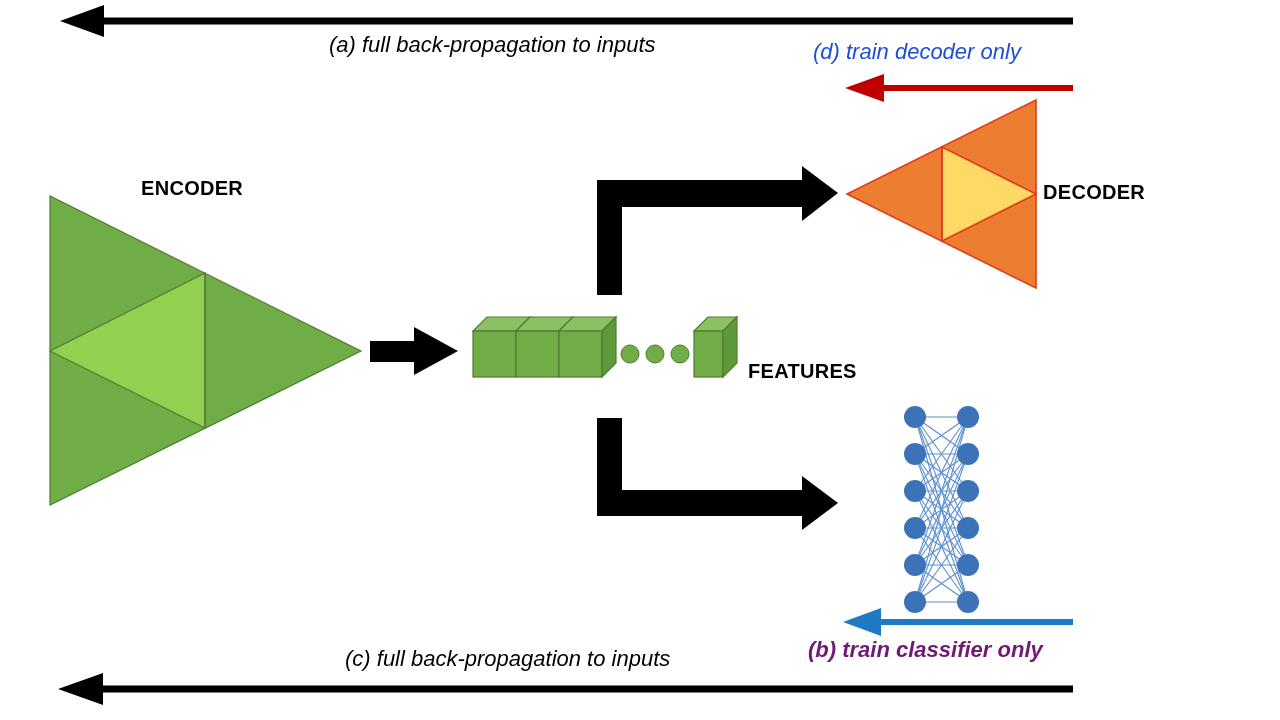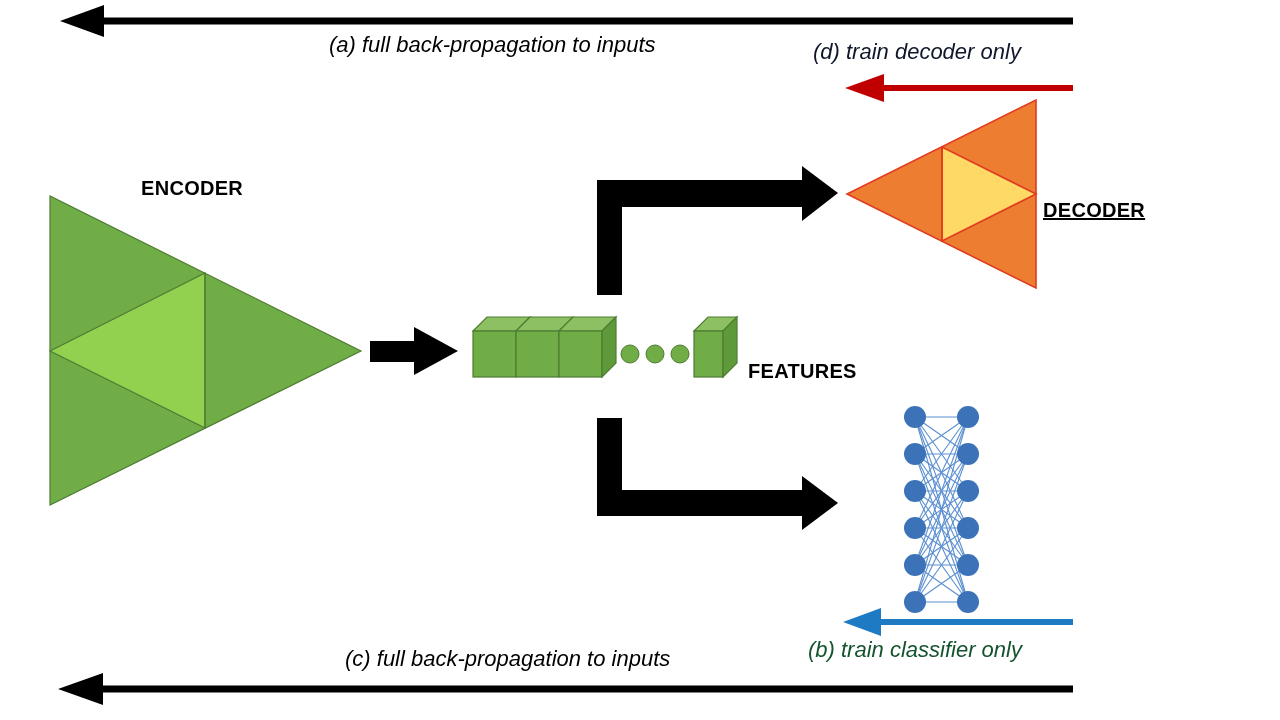--- a/index.html
+++ b/index.html
@@ -34,22 +34,22 @@
     color: #000000;
     font-size: 20px;
     letter-spacing: 0.3px;
   }
   .lbl-italic {
     font-style: italic;
     font-size: 22px;
     font-weight: 500;
   }
   .lbl-black-italic { color: #000000; }
-  .lbl-red-italic   { color: #0f172a; }
-  .lbl-blue-italic  { color: #14532d; }
+  .lbl-red-italic   { color: #1d4ed8; }
+  .lbl-blue-italic  { color: #701a75; font-weight: bold; }
 </style>
 </head>
 <body>
 
 <div id="stage">
 
   <svg id="diagram-svg" viewBox="0 0 1280 720" xmlns="http://www.w3.org/2000/svg">
 
     <g>
       <line x1="100" y1="21" x2="1073" y2="21" stroke="#000000" stroke-width="7"></line>
@@ -191,21 +191,21 @@
       <polygon points="58,689 103,673 103,705" fill="#000000"></polygon>
     </g>
   </svg>
 
   <div class="lbl lbl-italic lbl-black-italic" style="left:329px; top:34px;">(a) full back-propagation to inputs</div>
 
   <div class="lbl lbl-italic lbl-red-italic" style="left:813px; top:41px;">(d) train decoder only</div>
 
   <div class="lbl lbl-bold" style="left:141px; top:178px;">ENCODER</div>
 
-  <div class="lbl lbl-bold" style="left:1043px; top:200px;text-decoration:underline;">DECODER</div>
+  <div class="lbl lbl-bold" style="left:1043px; top:182px;">DECODER</div>
 
   <div class="lbl lbl-bold" style="left:748px; top:338px;margin-top:23px;">FEATURES</div>
 
 
   <div class="lbl lbl-italic lbl-blue-italic" style="left:808px; top:639px;">(b) train classifier only</div>
 
   <div class="lbl lbl-italic lbl-black-italic" style="left:345px; top:648px;">(c) full back-propagation to inputs</div>
 
 </div>
 

